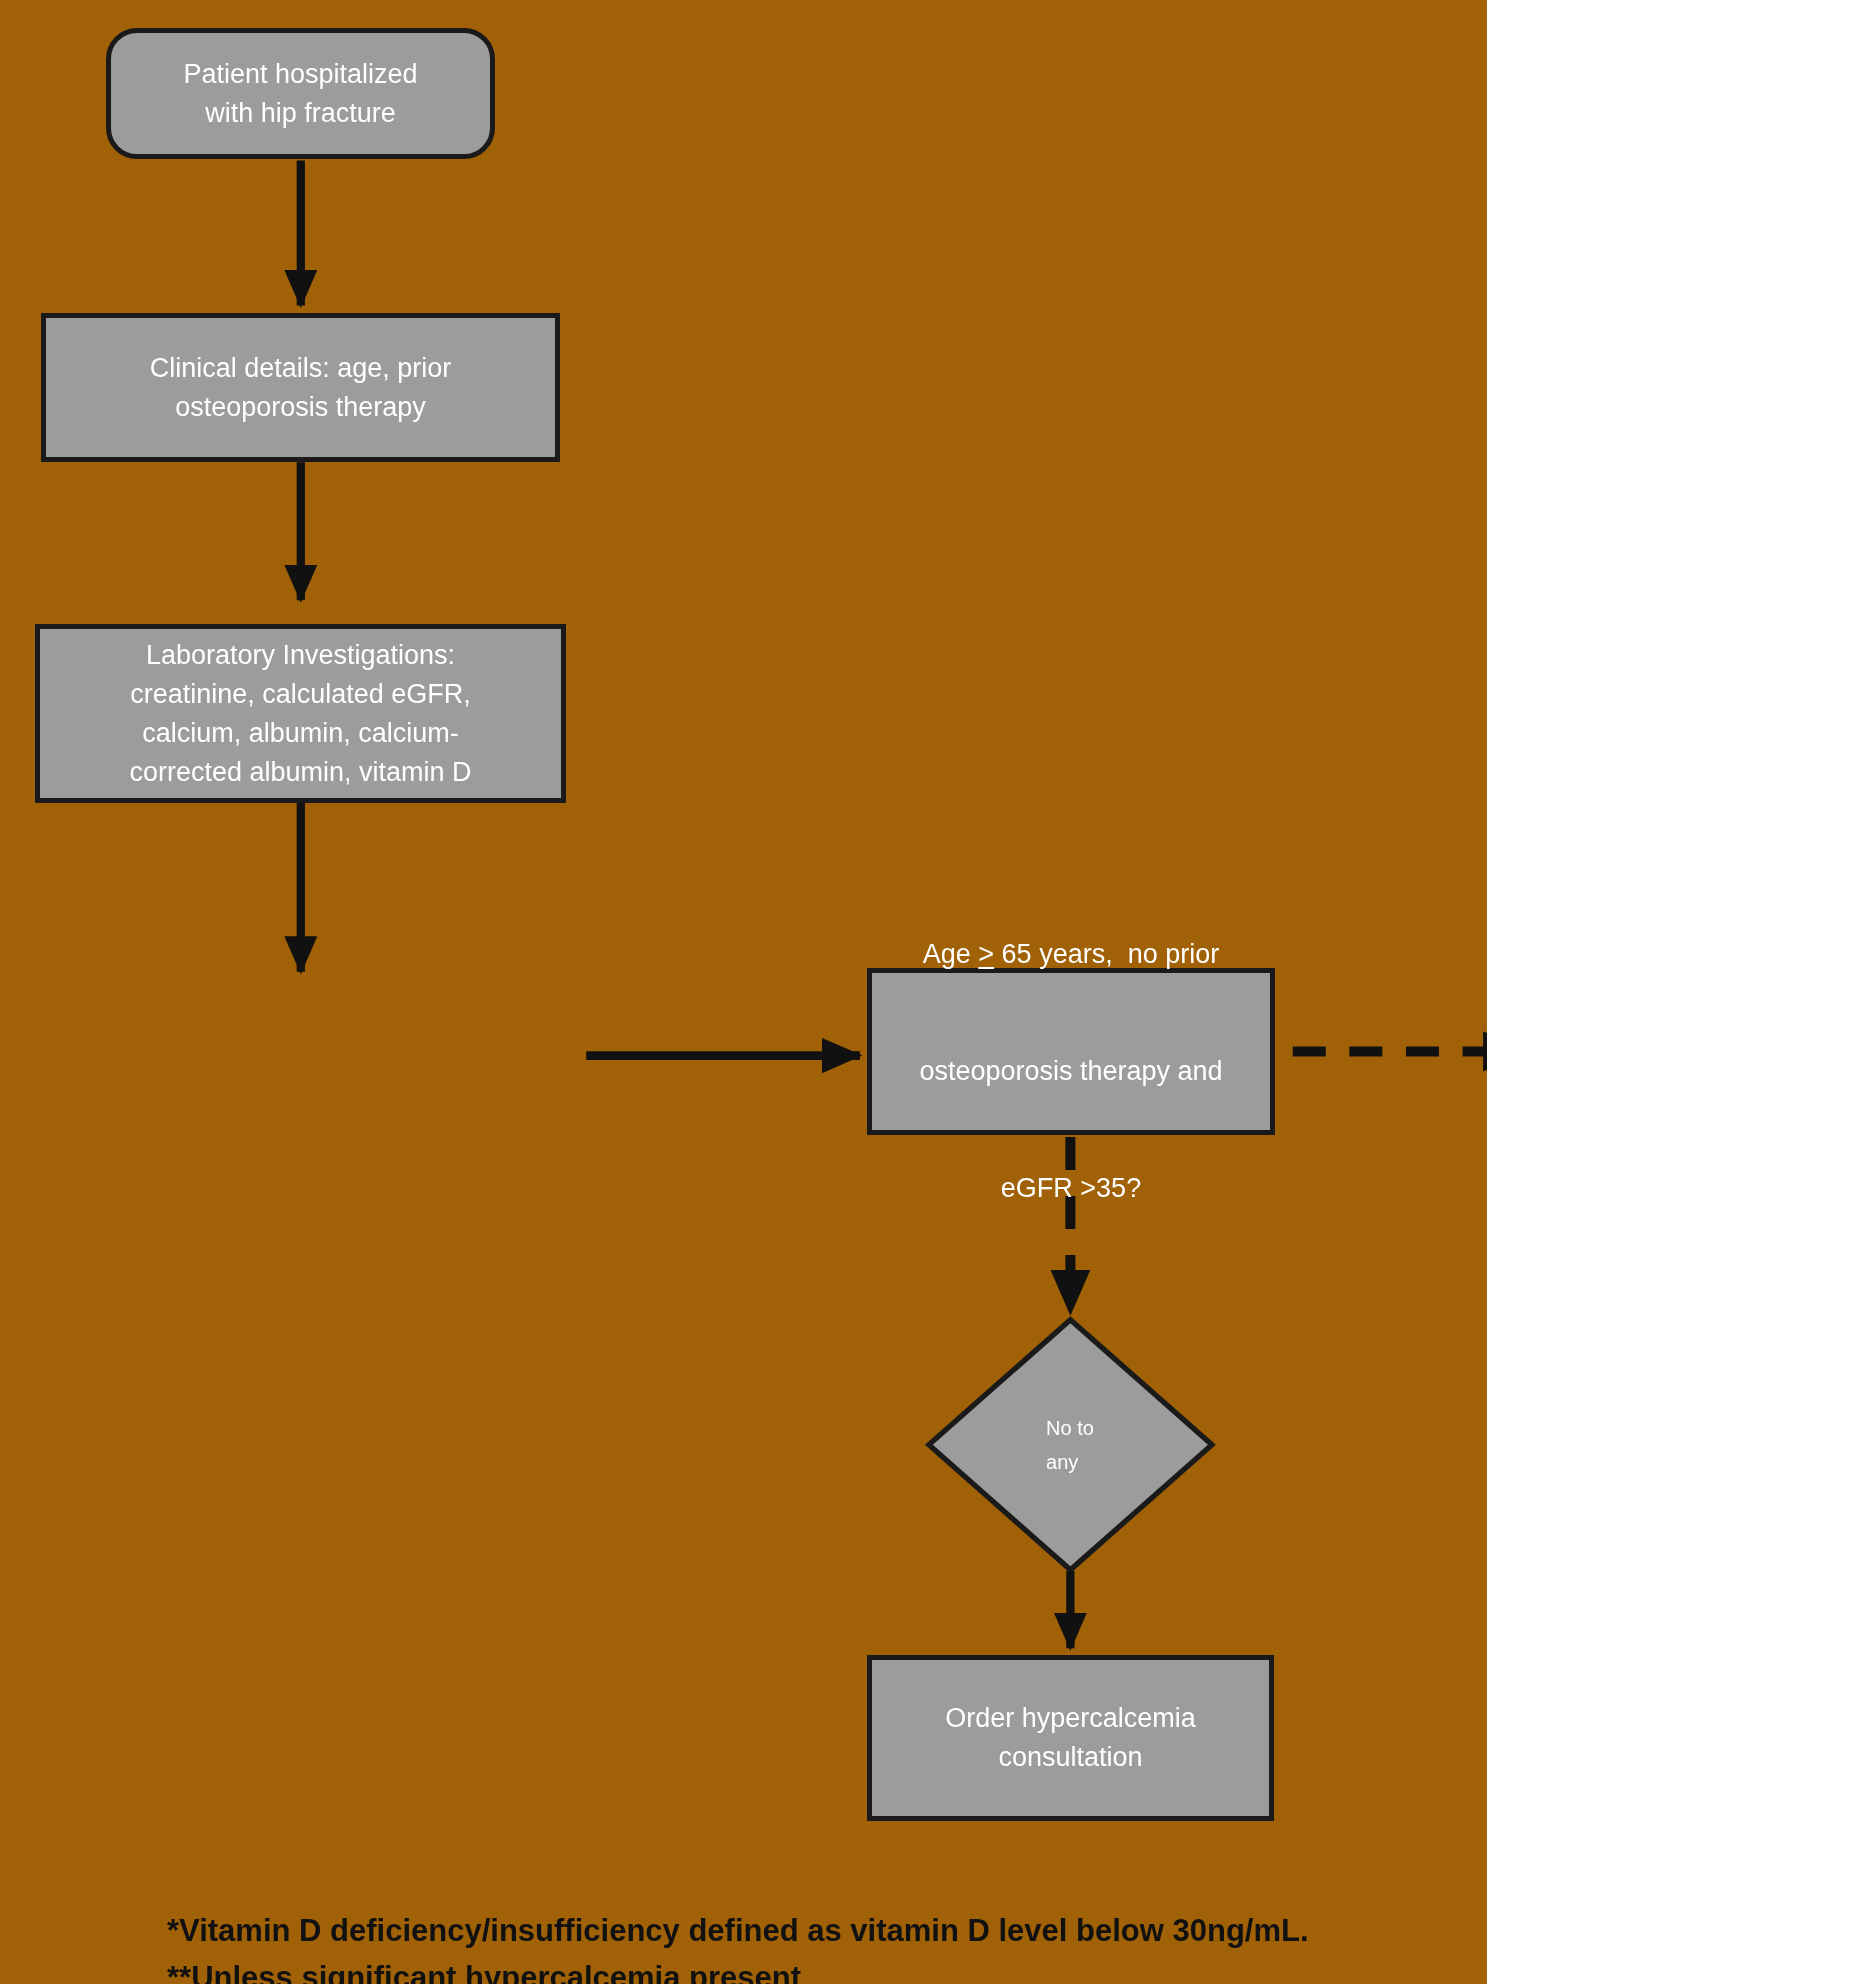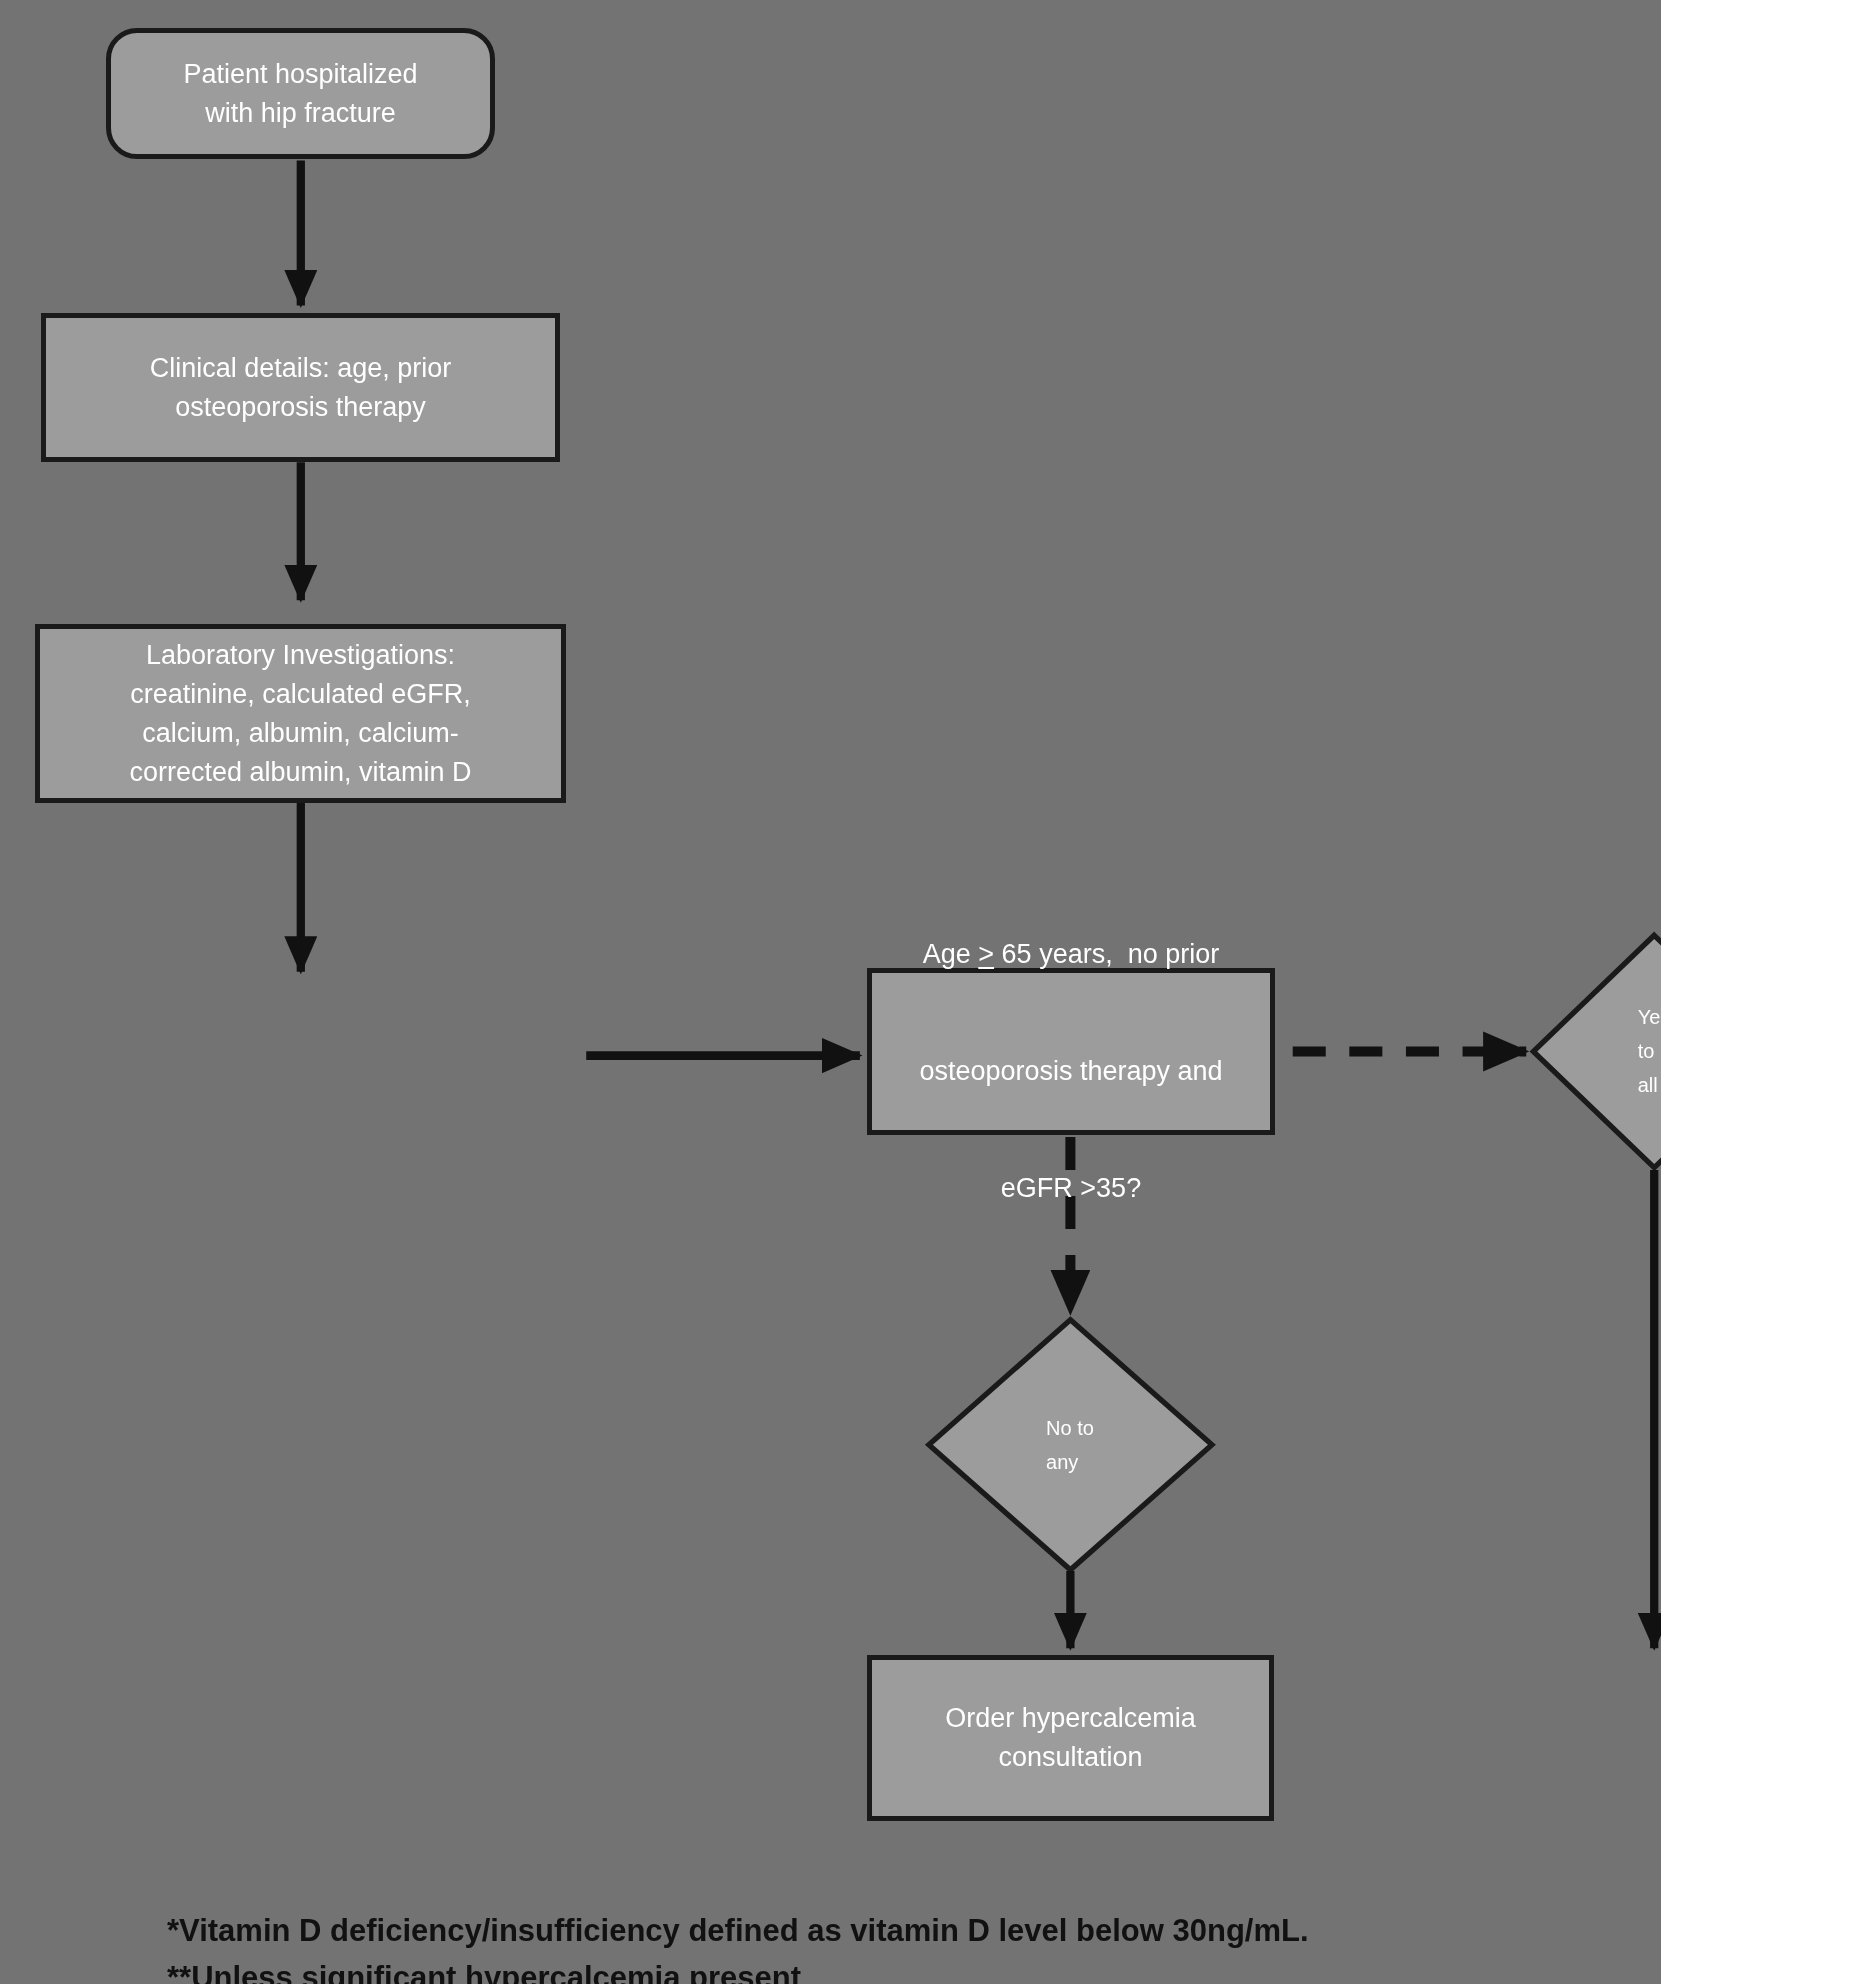--- a/index.html
+++ b/index.html
@@ -2,23 +2,23 @@
 <html style="font-size:9.4px"><head>
 <meta charset="utf-8">
 <style>
   html, body {
     margin: 0;
     padding: 0;
     background: #ffffff;
   }
   #canvas {
     position: relative;
-    width: 1661px;
+    width: 1487px;
     height: 1985px;
-    background: #737373;
+    background: #a16207;
     font-family: "Liberation Sans", sans-serif;
     overflow: hidden;
     text-decoration: underline;
   }
   svg.layer {
     position: absolute;
     left: 0;
     top: 0;
     width: 1876px;
     height: 1985px;

